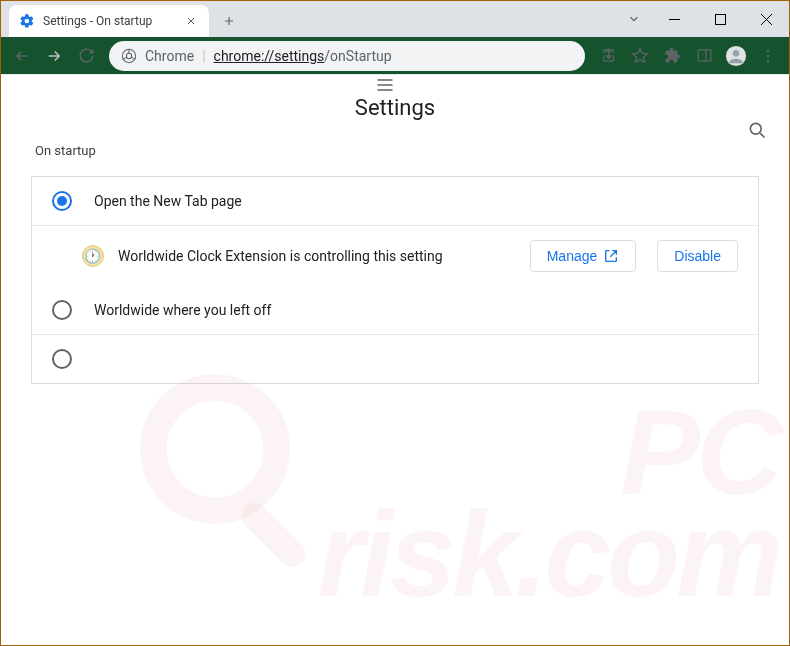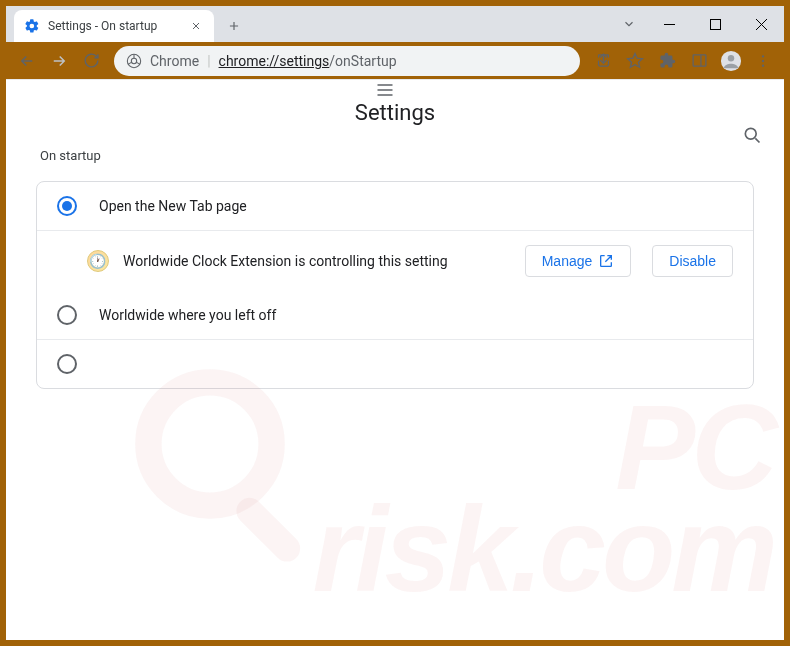--- a/index.html
+++ b/index.html
@@ -1,54 +1,54 @@
 <!DOCTYPE html>
 <html><head>
 <meta charset="utf-8">
 <style>
   * { box-sizing: border-box; margin: 0; padding: 0; }
   html, body { width: 790px; height: 646px; font-family: 'Segoe UI', Roboto, Arial, sans-serif; background: #fff; overflow: hidden; }
   
-  .window { width: 790px; height: 646px; border: 6px solid #a16207; display: flex; flex-direction: column; background: #fff; position: relative; }
+  .window { width: 790px; height: 646px; border: 1px solid #a16207; display: flex; flex-direction: column; background: #fff; position: relative; }
   
   
   .titlebar { height: 36px; display: flex; align-items: stretch; background: #dee1e6; }
   .tabs-area { flex: 1; display: flex; align-items: flex-end; padding-left: 8px; }
   .tab { background: #fff; border-radius: 8px 8px 0 0; height: 32px; display: flex; align-items: center; padding: 0 10px; min-width: 200px; position: relative; }
   .tab-favicon { width: 16px; height: 16px; margin-right: 8px; display: flex; align-items: center; justify-content: center; }
   .tab-title { font-size: 12px; color: #3c4043; flex: 1; white-space: nowrap; overflow: hidden; text-overflow: ellipsis; }
   .tab-close { width: 16px; height: 16px; display: flex; align-items: center; justify-content: center; color: #5f6368; cursor: pointer; border-radius: 50%; }
   .new-tab { width: 28px; height: 28px; display: flex; align-items: center; justify-content: center; color: #5f6368; cursor: pointer; margin-left: 6px; margin-bottom: 2px; border-radius: 50%; }
   .window-controls { display: flex; align-items: center; }
   .win-btn { width: 46px; height: 36px; display: flex; align-items: center; justify-content: center; cursor: pointer; color: #000; }
   .win-chevron { width: 34px; height: 36px; display: flex; align-items: center; justify-content: center; color: #5f6368; }
   
   
-  .toolbar { height: 38px; background: #a16207; display: flex; align-items: center; padding: 0 6px; border-bottom: 1px solid #e8eaed; gap: 2px; }
+  .toolbar { height: 38px; background: #14532d; display: flex; align-items: center; padding: 0 6px; border-bottom: 1px solid #e8eaed; gap: 2px; }
   .tb-btn { width: 30px; height: 30px; display: flex; align-items: center; justify-content: center; border-radius: 50%; color: #5f6368; cursor: pointer; }
   .tb-btn.disabled { color: #bdc1c6; cursor: default; }
   .addr-bar { flex: 1; height: 30px; background: #f1f3f4; border-radius: 15px; display: flex; align-items: center; padding: 0 12px; margin: 0 6px; gap: 8px; }
   .addr-icon { width: 16px; height: 16px; color: #5f6368; display:flex; align-items:center; justify-content:center;}
   .addr-text { font-size: 14px; color: #202124; display: flex; align-items: center; }
   .addr-scheme { color: #5f6368; }
   .addr-sep { color: #c4c7c5; margin: 0 8px; font-size: 14px; }
   .addr-path { color: #5f6368; }
   .addr-host { color: #202124; text-decoration: underline; }
   
   
   .content { flex: 1; background: #fff; position: relative; overflow: hidden; }
   .topbar { height: 56px; display: flex; align-items: center; padding: 0 20px; flex-direction: column; }
   .menu-btn { width: 24px; height: 24px; display: flex; align-items: center; justify-content: center; color: #5f6368; cursor: pointer; margin-right: 20px; }
   .page-title { font-size: 22px; color: #202124; font-weight: 400; }
   .search-btn { margin-left: auto; width: 24px; height: 24px; color: #5f6368; cursor: pointer; display:flex; align-items:center; justify-content:center;}
   
   .main { padding: 12px 30px 0 30px; }
   .section-title { font-size: 13px; color: #3c4043; margin-bottom: 18px; margin-left: 4px; }
   
-  .card { border: 1px solid #dadce0; border-radius: 8px; background: #fff; }
+  .card { border: 1px solid #dadce0; border-radius: 0; background: #fff; }
   .row { display: flex; align-items: center; padding: 14px 20px; min-height: 48px; }
   .row + .row, .controlled { border-top: 1px solid #e8eaed; }
   .controlled { padding: 14px 20px; display: flex; align-items: center; }
   
   .radio { width: 20px; height: 20px; border-radius: 50%; border: 2px solid #5f6368; margin-right: 22px; position: relative; flex-shrink: 0; cursor: pointer; }
   .radio.selected { border-color: #1a73e8; }
   .radio.selected::after { content: ''; position: absolute; width: 10px; height: 10px; background: #1a73e8; border-radius: 50%; top: 3px; left: 3px; }
   .row-label { font-size: 14px; color: #202124; }
   
   .ext-icon { width: 22px; height: 22px; border-radius: 50%; background: linear-gradient(135deg,#ffd89b,#f8e7a0); border:1px solid #e0c97a; display:flex; align-items:center; justify-content:center; margin-left: 30px; margin-right: 14px; font-size: 14px; flex-shrink:0;}

